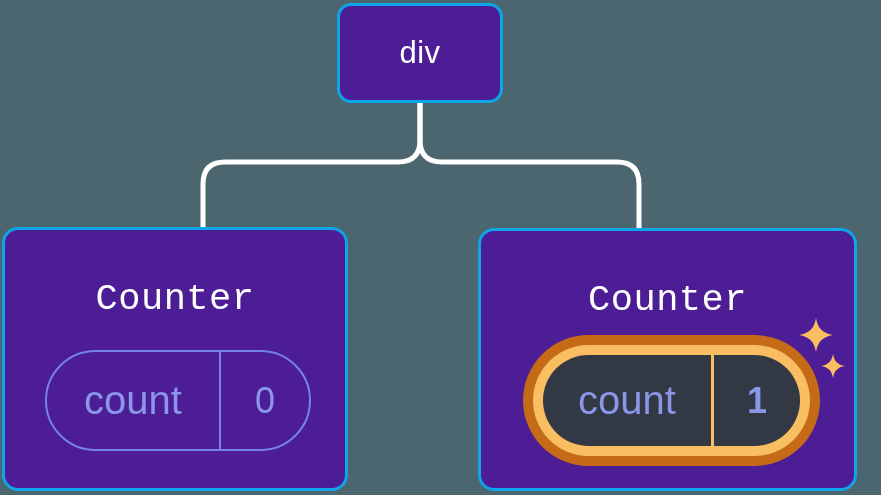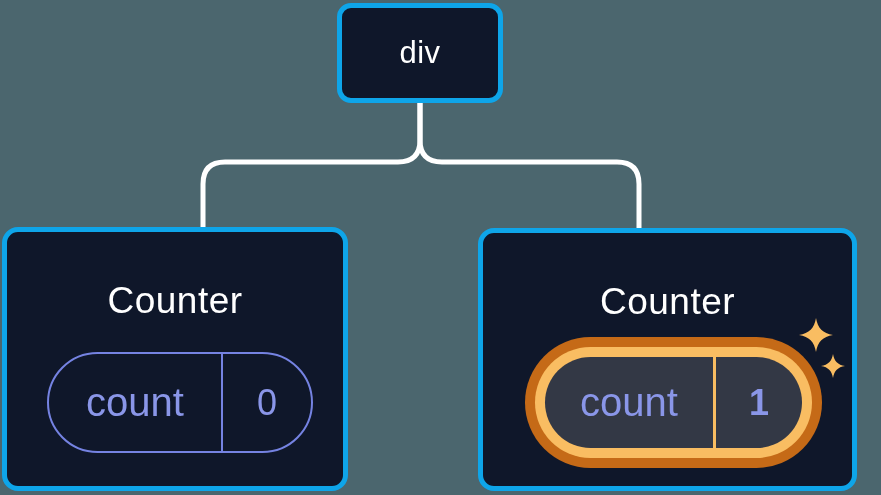--- a/index.html
+++ b/index.html
@@ -12,22 +12,22 @@
     font-family: "Liberation Sans", sans-serif;
   }
   .connector-svg {
     position: absolute;
     left: 0; top: 0;
     width: 881px; height: 495px;
   }
   .node {
     position: absolute;
     box-sizing: border-box;
-    background: #0f172a;
-    border: 5px solid #0ea5e9;
+    background: #4c1d95;
+    border: 3px solid #0ea5e9;
   }
   .root-node {
     left: 337px; top: 3px;
     width: 166px; height: 100px;
     border-radius: 14px;
     display: flex;
     align-items: center;
     justify-content: center;
   }
   .root-label {
@@ -47,20 +47,21 @@
     width: 379px; height: 263px;
   }
   .card-title {
     position: absolute;
     left: 0; right: 0;
     top: 48px;
     text-align: center;
     color: #FFFFFF;
     font-size: 37px;
     letter-spacing: 0.5px;
+    font-family: Liberation Mono, monospace;
   }
   
   .pill {
     position: absolute;
     left: 40px; top: 120px;
     width: 266px; height: 101px;
     box-sizing: border-box;
     border: 2.5px solid #7583E2;
     border-radius: 52px;
     display: flex;

